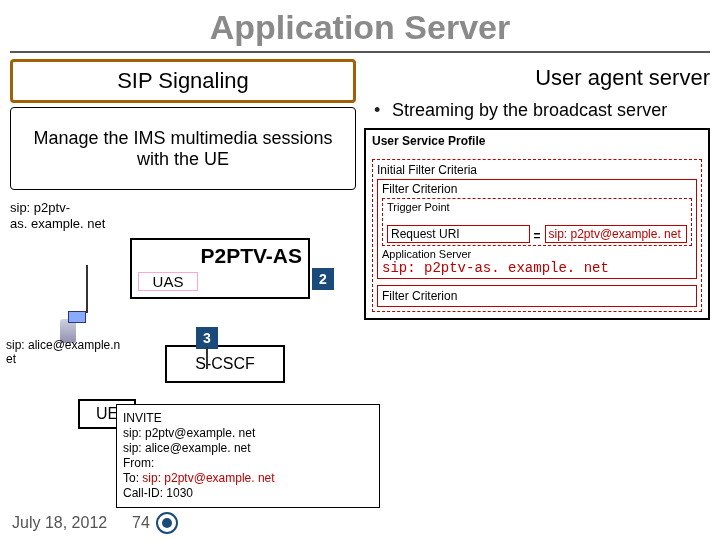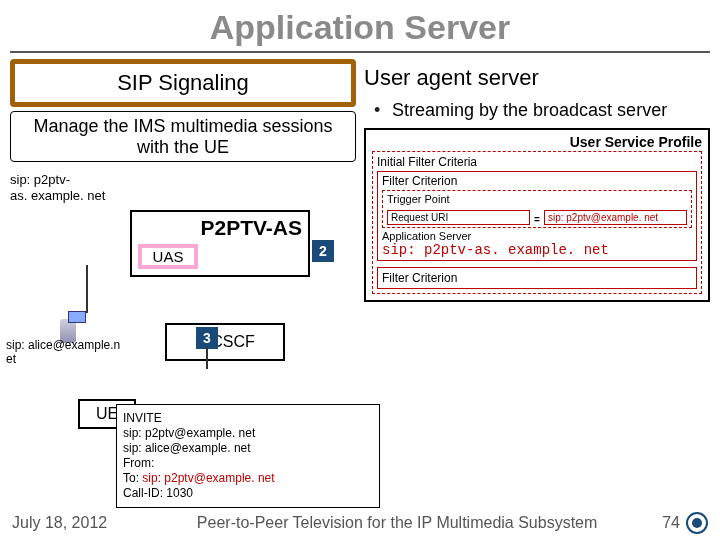--- a/index.html
+++ b/index.html
@@ -1,50 +1,50 @@
 <!DOCTYPE html>
 <html><head>
 <meta charset="utf-8">
 <style>
 *{margin:0;padding:0;box-sizing:border-box;font-family:Arial,sans-serif}
 body{width:720px;height:540px;background:#fff;position:relative;overflow:hidden}
 .title{text-align:center;font-size:34px;color:#8a8a8a;font-weight:bold;padding:8px 0 4px}
 .hr{border-bottom:2px solid #555;margin:0 10px 6px}
 .cols{display:flex;gap:8px;padding:0 10px}
 .left,.right{width:50%;position:relative}
-.box1{border:5px solid #a16207;border-radius:4px;padding:6px;text-align:center;font-size:22px;margin-bottom:4px}
-.box2{border:1px solid #000;border-radius:4px;padding:4px;text-align:center;font-size:18px;line-height:1.15}
+.box1{border:3px solid #a16207;border-radius:4px;padding:6px;text-align:center;font-size:22px;margin-bottom:4px}
+.box2{border:1px solid #000;border-radius:4px;padding:20px;text-align:center;font-size:18px;line-height:1.15}
 .sip1{font-family:'Courier New',monospace;font-size:13px;text-align:left;margin:10px 0 6px}
 .as{margin-left:120px;width:180px;border:2px solid #000;padding:4px 6px 6px;position:relative;background:#fff}
 .as-title{text-align:right;font-size:21px;font-weight:bold;margin-bottom:4px}
-.uas{border:4px solid #f9a8d4;width:60px;text-align:center;font-size:15px;background:#fff}
+.uas{border:1px solid #f9a8d4;width:60px;text-align:center;font-size:15px;background:#fff}
 .num{position:absolute;width:22px;height:22px;background:#1a4a7a;color:#fff;text-align:center;line-height:22px;font-size:14px;font-weight:bold}
 .n3{left:186px;top:268px}
 .n1{left:186px;top:350px}
 .n2{right:-26px;top:28px}
 .scscf{margin-left:155px;width:120px;border:2px solid #000;text-align:center;font-size:16px;padding:8px;margin-top:46px}
 .left-sip{position:absolute;left:-4px;top:280px;font-family:'Courier New',monospace;font-size:12px;width:150px;text-align:left;line-height:1.1}
 .ue{position:absolute;left:68px;top:340px;border:2px solid #000;padding:4px 16px;font-size:16px}
 .srv-icon{position:absolute;left:46px;top:252px;width:26px;height:34px}
 .srv-icon .b{width:16px;height:24px;background:linear-gradient(#d0d0e0,#9090b0);border-radius:3px;position:absolute;top:8px;left:4px}
 .srv-icon .m{width:18px;height:12px;background:#8af;border:1px solid #337;position:absolute;top:0;left:12px}
 .invite{position:absolute;left:116px;top:404px;font-family:'Courier New',monospace;font-size:12px;border:1px solid #000;padding:6px;background:#fff;line-height:1.25;width:264px}
-.r-title{font-size:22px;padding:6px 0 8px;text-align:left}
+.r-title{font-size:22px;padding:6px 0 8px;text-align:right}
 .r-bullets{font-size:18px;line-height:1.25;padding-left:28px}
 .r-bullets li{list-style:none;position:relative;margin-bottom:4px}
 .r-bullets li::before{content:"•";position:absolute;left:-18px;color:#222}
 .profile{margin-top:6px;border:2px solid #000;padding:4px 6px 6px;position:relative}
-.profile-title{text-align:right;font-size:14px;font-weight:bold;margin-bottom:1px}
+.profile-title{text-align:left;font-size:12px;font-weight:bold;margin-bottom:11px}
 .ifc{border:1px dashed #b00;padding:3px 4px 4px}
 .ifc-label{font-size:12px}
 .fc{border:1px solid #b00;margin-top:2px;padding:2px 4px}
 .fc-label{font-size:12px}
 .tp{border:1px dashed #b00;margin:2px 0;padding:2px 4px;position:relative}
 .tp-label{font-size:11px}
-.tp-row{display:flex;gap:4px;align-items:flex-end;font-size:10px;font-family:'Courier New',monospace;margin-top:5px}
+.tp-row{display:flex;gap:4px;align-items:flex-end;font-size:12px;font-family:'Courier New',monospace;margin-top:12px}
 .tp-box{border:1px solid #b00;padding:1px 3px;flex:1}
 .tp-eq{font-weight:bold}
 .tp-val{color:#b00}
 .as-line{font-size:11px;margin-top:2px}
 .as-code{font-family:'Courier New',monospace;color:#b00;font-size:14px}
 .fc2{border:1px solid #b00;margin-top:6px;padding:3px 4px;font-size:12px}
 .footer{position:absolute;bottom:6px;left:0;right:0;display:flex;align-items:center;font-size:16px;color:#555;padding:0 12px}
 .footer .date{width:120px}
 .footer .mid{flex:1;text-align:center}
 .footer .pnum{margin-right:6px}
@@ -127,16 +127,15 @@
   <div>INVITE</div>
   <div>sip: p2ptv@example. net</div>
   <div>sip: alice@example. net</div>
   <div>From:</div>
   <div><span style="color:#000">To: </span><span class="red">sip: p2ptv@example. net</span></div>
   <div>Call-ID: 1030</div>
 </div>
 
 <div class="footer">
   <div class="date">July 18, 2012</div>
-  <div class="mid">Peer-to-Peer Television for the IP Multimedia Subsystem</div>
   <div class="pnum">74</div>
   <span class="logo"></span>
 </div>
 
 </body></html>

